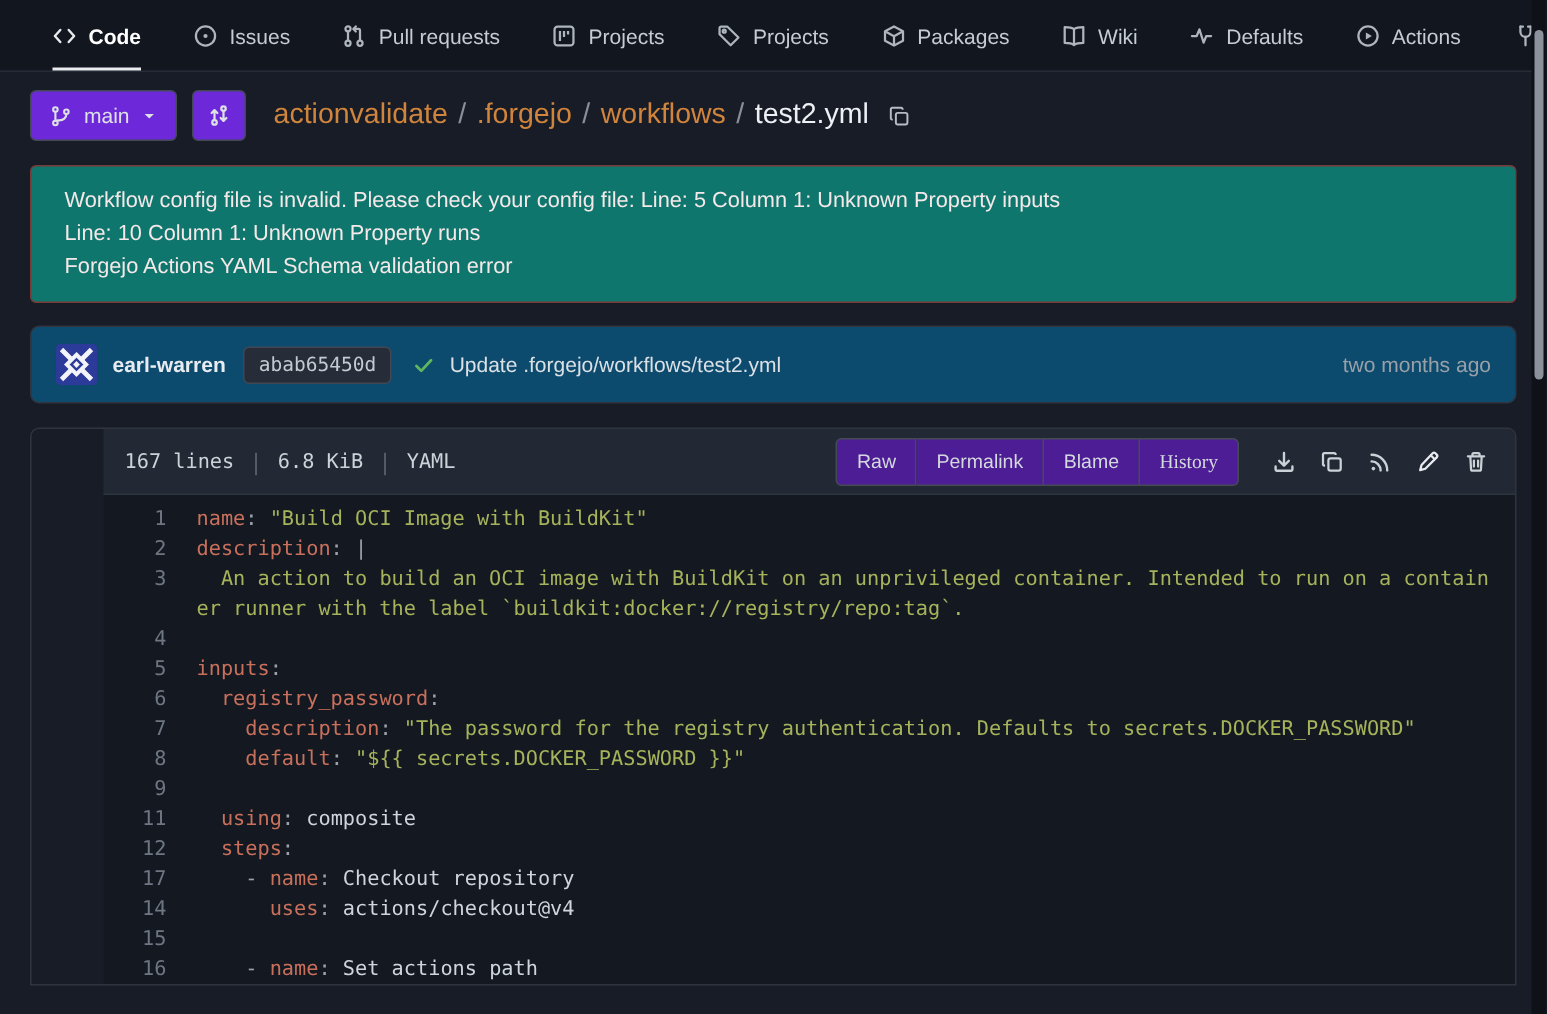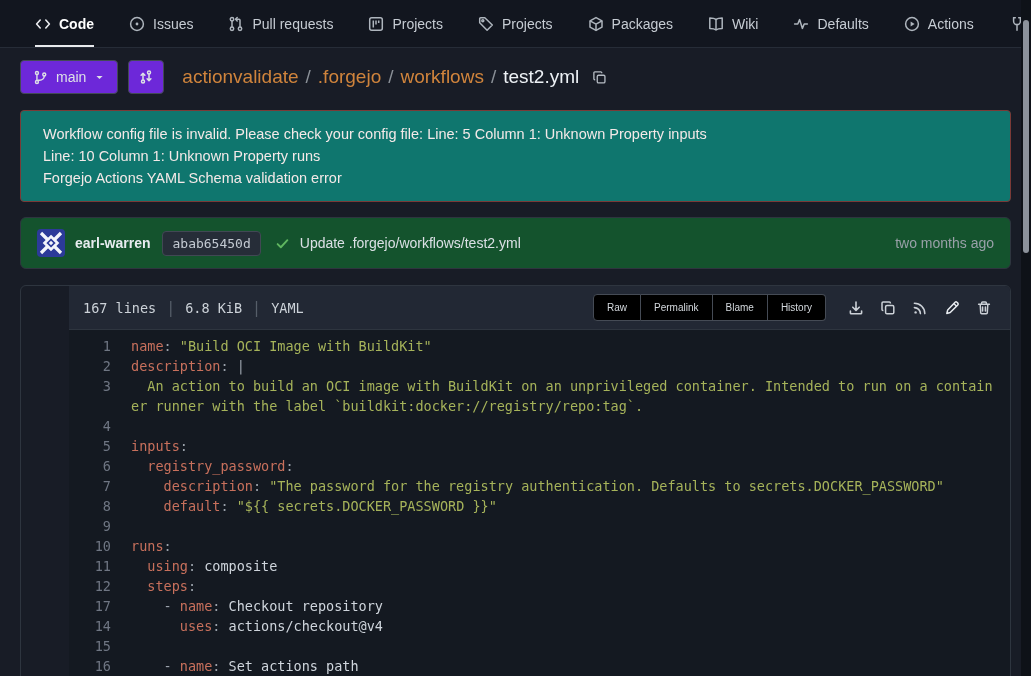--- a/index.html
+++ b/index.html
@@ -44,21 +44,21 @@
 
   
   .error-box {
     margin:2px 20px 0 20px; background:#0f766e; border:1px solid #7a3a37;
     border-radius:4px; padding:12px 22px; color:#f4e9e8; line-height:22px;
     font-size:14.5px;
   }
 
   
   .commit-box {
-    margin:15px 20px 0 20px; background:#14532d; border:1px solid #2e353f;
+    margin:15px 20px 0 20px; background:#0c4a6e; border:1px solid #2e353f;
     border-radius:6px; height:52px; display:flex; align-items:center;
     padding:0 16px 0 16px; gap:10px;
   }
   .avatar { width:28px; height:28px; border-radius:4px; overflow:hidden; flex-shrink:0; cursor:pointer; }
   .commit-author { font-weight:bold; color:#e8ecf0; margin-right:2px; cursor:pointer; }
   .hash-badge {
     font-family:"DejaVu Sans Mono","Liberation Mono",monospace; font-size:13px;
     color:#c3cad2; background:#262d38; border:1px solid #414854; border-radius:4px;
     padding:4px 9px; cursor:pointer;
   }
@@ -77,25 +77,25 @@
     padding:0 10px 0 14px; border-bottom:1px solid #2e353f;
   }
   .file-meta {
     font-family:"DejaVu Sans Mono","Liberation Mono",monospace; font-size:13.5px;
     color:#ccd2d8; display:flex; align-items:center; gap:10px;
   }
   .meta-sep { color:#565e69; font-size:15px; }
   .file-actions { margin-left:auto; display:flex; align-items:center; }
   .btn-group { display:flex; margin-right:14px; }
   .btn-group .gbtn {
-    background:#000000; border:1px solid #454b55; border-left-width:0;
-    color:#d4d9de; font-size:10px; padding:7px 13px; cursor:pointer;
+    background:#4c1d95; border:1px solid #454b55; border-left-width:0;
+    color:#d4d9de; font-size:13px; padding:7px 13px; cursor:pointer;
   }
   .btn-group .gbtn:first-child { border-left-width:1px; border-radius:4px 0 0 4px; }
-  .btn-group .gbtn:last-child { border-radius:0 4px 4px 0; }
+  .btn-group .gbtn:last-child { border-radius:0 4px 4px 0;font-family:Liberation Serif, serif; }
   .icon-btn { color:#ccd1d7; padding:6px 8px; cursor:pointer; }
   .icon-btn.edit { color:#e8ecf0; }
 
   
   .code-area {
     background:#141921; padding:6px 0 0 0;
     font-family:"DejaVu Sans Mono","Liberation Mono",monospace;
     font-size:13.5px; line-height:20px;
   }
   .code-line { display:flex; }
@@ -360,24 +360,20 @@
         </div>
         <div class="code-line">
           <span class="ln">8</span>
           <span class="lc"><span class="tok-k">    default</span><span class="tok-p">: </span><span class="tok-s">"${{ secrets.DOCKER_PASSWORD }}"</span></span>
         </div>
         <div class="code-line">
           <span class="ln">9</span>
           <span class="lc"></span>
         </div>
         <div class="code-line">
-          <span class="ln">10</span>
-          <span class="lc"><span class="tok-k">runs</span><span class="tok-p">:</span></span>
-        </div>
-        <div class="code-line">
           <span class="ln">11</span>
           <span class="lc"><span class="tok-k">  using</span><span class="tok-p">: </span><span class="tok-v">composite</span></span>
         </div>
         <div class="code-line">
           <span class="ln">12</span>
           <span class="lc"><span class="tok-k">  steps</span><span class="tok-p">:</span></span>
         </div>
         <div class="code-line">
           <span class="ln">17</span>
           <span class="lc"><span class="tok-p">    - </span><span class="tok-k">name</span><span class="tok-p">: </span><span class="tok-v">Checkout repository</span></span>

